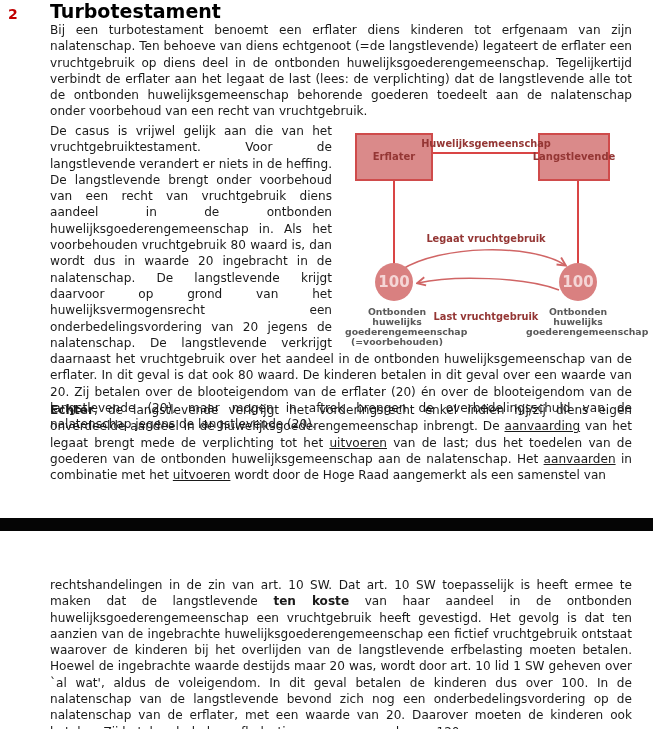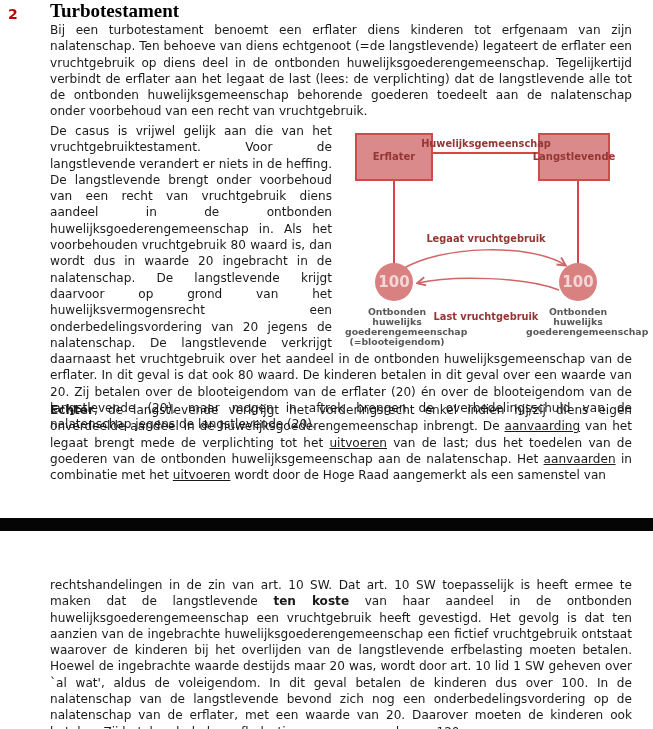--- a/index.html
+++ b/index.html
@@ -19,21 +19,20 @@
     font-size: 14px;
     font-weight: bold;
     color: #c00000;
   }
   .sec-title {
     position: absolute;
     left: 50px; top: 0px;
     font-size: 19px;
     font-weight: bold;
     color: #000000;
-    font-family: Liberation Serif, serif;
   }
   .para {
     position: absolute;
     left: 50px;
     width: 582px;
     font-size: 12.1px;
     line-height: 16.3px;
     text-align: justify;
   }
   .p-intro  { top: 22px; }
@@ -154,21 +153,21 @@
         <div class="dg-lbl huwelijk">Huwelijksgemeenschap</div>
         <div class="dg-lbl legaat">Legaat vruchtgebruik</div>
         <div class="dg-lbl last">Last vruchtgebruik</div>
 
         <div class="dg-circle left">100</div>
         <div class="dg-circle right">100</div>
 
         <div class="dg-caption left">
           <div>Ontbonden huwelijks</div>
           <div>goederengemeenschap</div>
-          <div>(=blooteigendom)</div>
+          <div>(=voorbehouden)</div>
         </div>
         <div class="dg-caption right">
           <div>Ontbonden huwelijks</div>
           <div>goederengemeenschap</div>
         </div>
 
       </div>
     </div>
     <span>De casus is vrijwel gelijk aan die van het vruchtgebruiktestament. Voor de langstlevende verandert er niets in de heffing. De langstlevende brengt onder voorbehoud van een recht van vruchtgebruik diens aandeel in de ontbonden huwelijksgoederengemeenschap in. Als het voorbehouden vruchtgebruik 80 waard is, dan wordt dus in waarde 20 ingebracht in de nalatenschap. De langstlevende krijgt daarvoor op grond van het huwelijksvermogensrecht een onderbedelingsvordering van 20 jegens de nalatenschap. De langstlevende verkrijgt daarnaast het vruchtgebruik over het aandeel in de ontbonden huwelijksgemeenschap van de erflater. In dit geval is dat ook 80 waard. De kinderen betalen in dit geval over een waarde van 20. Zij betalen over de blooteigendom van de erflater (20) én over de blooteigendom van de langstlevende (20), maar mogen in aftrek brengen de overbedelingsschuld van de nalatenschap jegens de langstlevende (20).</span>
   </div>

